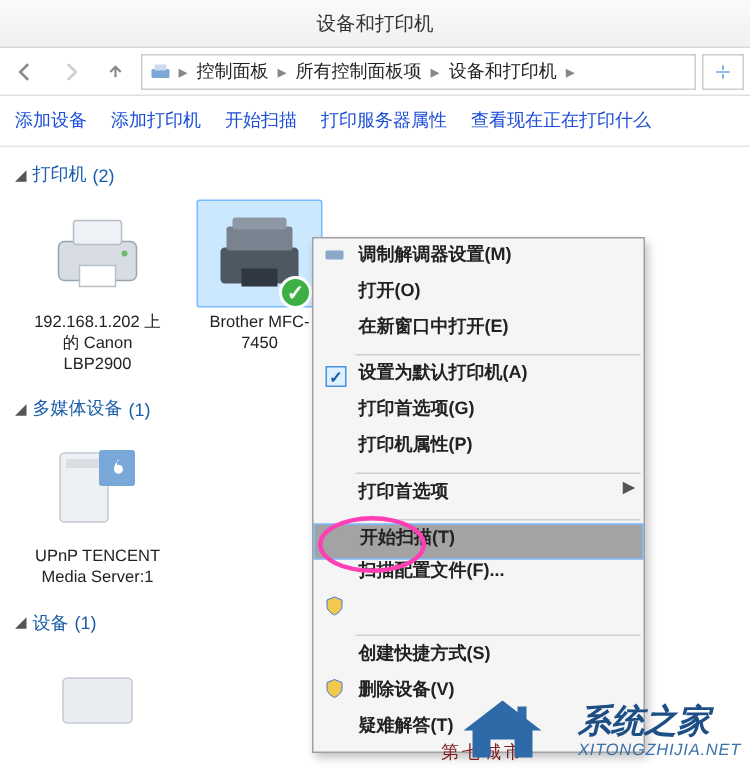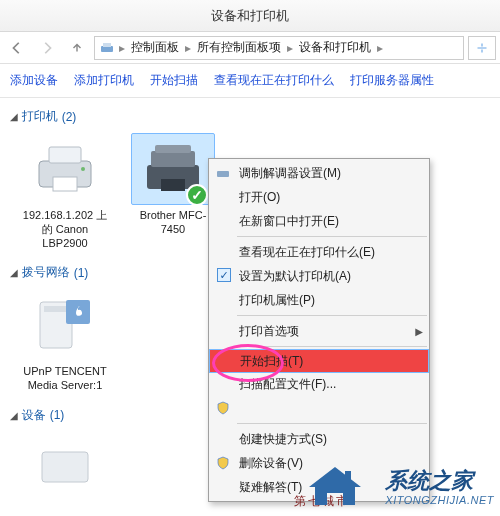--- a/index.html
+++ b/index.html
@@ -34,22 +34,22 @@
   .thumb{width:84px;height:72px;margin:0 auto 4px auto;display:flex;align-items:center;justify-content:center;position:relative;}
   .label{line-height:1.25;word-break:break-word;}
   .checkmark{position:absolute;bottom:-2px;right:6px;width:22px;height:22px;border-radius:50%;background:#3cb043;border:2px solid #fff;display:flex;align-items:center;justify-content:center;color:#fff;font-weight:bold;font-size:14px;}
   
   
   .printer-ico{width:64px;height:56px;}
   .media-ico{width:58px;height:58px;}
   
   
   .ctxmenu{position:absolute;left:208px;top:158px;width:222px;background:#f5f5f5;border:1px solid #a0a0a0;box-shadow:2px 3px 6px rgba(0,0,0,.25);padding:2px 0;}
-  .ctxmenu .row{display:flex;align-items:center;height:24px;padding:0 6px 0 30px;position:relative;font-size:12px;color:#222;}
-  .ctxmenu .row.highlight{background:#ef4444;border:1px solid #7abaff;margin:-1px 0;}
+  .ctxmenu .row{display:flex;height:24px;padding:0 6px 0 30px;position:relative;font-size:12px;color:#222;font-weight:bold;}
+  .ctxmenu .row.highlight{background:#a3a3a3;border:1px solid #7abaff;margin:-1px 0;}
   .ctxmenu .sep{height:1px;margin:3px 2px 3px 28px;background:#cfcfcf;}
   .ctxmenu .icn{position:absolute;left:6px;width:16px;height:16px;display:flex;align-items:center;justify-content:center;}
   .ctxmenu .chk{position:absolute;left:8px;top:4px;width:14px;height:14px;border:1px solid #4a90d9;background:#dff0ff;display:flex;align-items:center;justify-content:center;color:#1a5da8;font-size:11px;}
   .ctxmenu .arrow{margin-left:auto;color:#555;font-size:10px;}
   
   
   .anno{position:absolute;left:212px;top:344px;width:72px;height:38px;border:3px solid #ff3fb4;border-radius:50%;pointer-events:none;z-index:50;}
   
   
   .watermark-txt{position:absolute;bottom:6px;right:150px;color:#7f1d1d;font-size:12px;letter-spacing:2px;}
@@ -103,22 +103,22 @@
       <svg width="12" height="12" viewBox="0 0 16 16">
           <path d="M8 2 v4 M8 10 v4 M2 8 h12" stroke="#6aa6e6" stroke-width="1.5" fill="none"></path>
         </svg>
     </div>
   </div>
 
   <div class="toolbar">
     <span>添加设备</span>
     <span>添加打印机</span>
     <span>开始扫描</span>
+    <span>打印服务器属性</span>
     <span>查看现在正在打印什么</span>
-    <span>打印服务器属性</span>
   </div>
 
   <div class="content">
 
     <div class="group-header">
       <span class="tri">◢</span>
       <span>打印机</span>
       <span class="count">(2)</span>
     </div>
     <div class="items">
@@ -142,21 +142,21 @@
             <rect x="20" y="38" width="24" height="12" fill="#2f3740"></rect>
           </svg>
           <div class="checkmark">✓</div>
         </div>
         <div class="label">Brother MFC-7450</div>
       </div>
     </div>
 
     <div class="group-header" style="margin-top:14px;">
       <span class="tri">◢</span>
-      <span>拨号网络</span>
+      <span>多媒体设备</span>
       <span class="count">(1)</span>
     </div>
     <div class="items">
       <div class="item">
         <div class="thumb">
           <svg class="media-ico" viewBox="0 0 58 58">
             <rect x="4" y="6" width="32" height="46" rx="3" fill="#eef1f4" stroke="#c3cad1"></rect>
             <rect x="8" y="10" width="24" height="6" fill="#d8dee4"></rect>
             <rect x="30" y="4" width="24" height="24" rx="2" fill="#79a7d8"></rect>
             <path d="M44 10 q-4 3 -4 7 a3 3 0 1 0 2 -3 v-3 z" fill="#fff"></path>
@@ -193,26 +193,26 @@
     <span>调制解调器设置(M)</span>
   </div>
   <div class="row">
       <span>打开(O)</span>
     </div>
   <div class="row">
       <span>在新窗口中打开(E)</span>
     </div>
   <div class="sep"></div>
   <div class="row">
-      <span>查看现在正在打印什么(E)</span>
-    </div>
-  <div class="row">
     <span class="chk">✓</span>
     <span>设置为默认打印机(A)</span>
   </div>
+  <div class="row">
+      <span>打印首选项(G)</span>
+    </div>
   <div class="row">
       <span>打印机属性(P)</span>
     </div>
   <div class="sep"></div>
   <div class="row">
     <span>打印首选项</span>
     <span class="arrow">▶</span>
   </div>
   <div class="sep"></div>
   <div class="row highlight">

